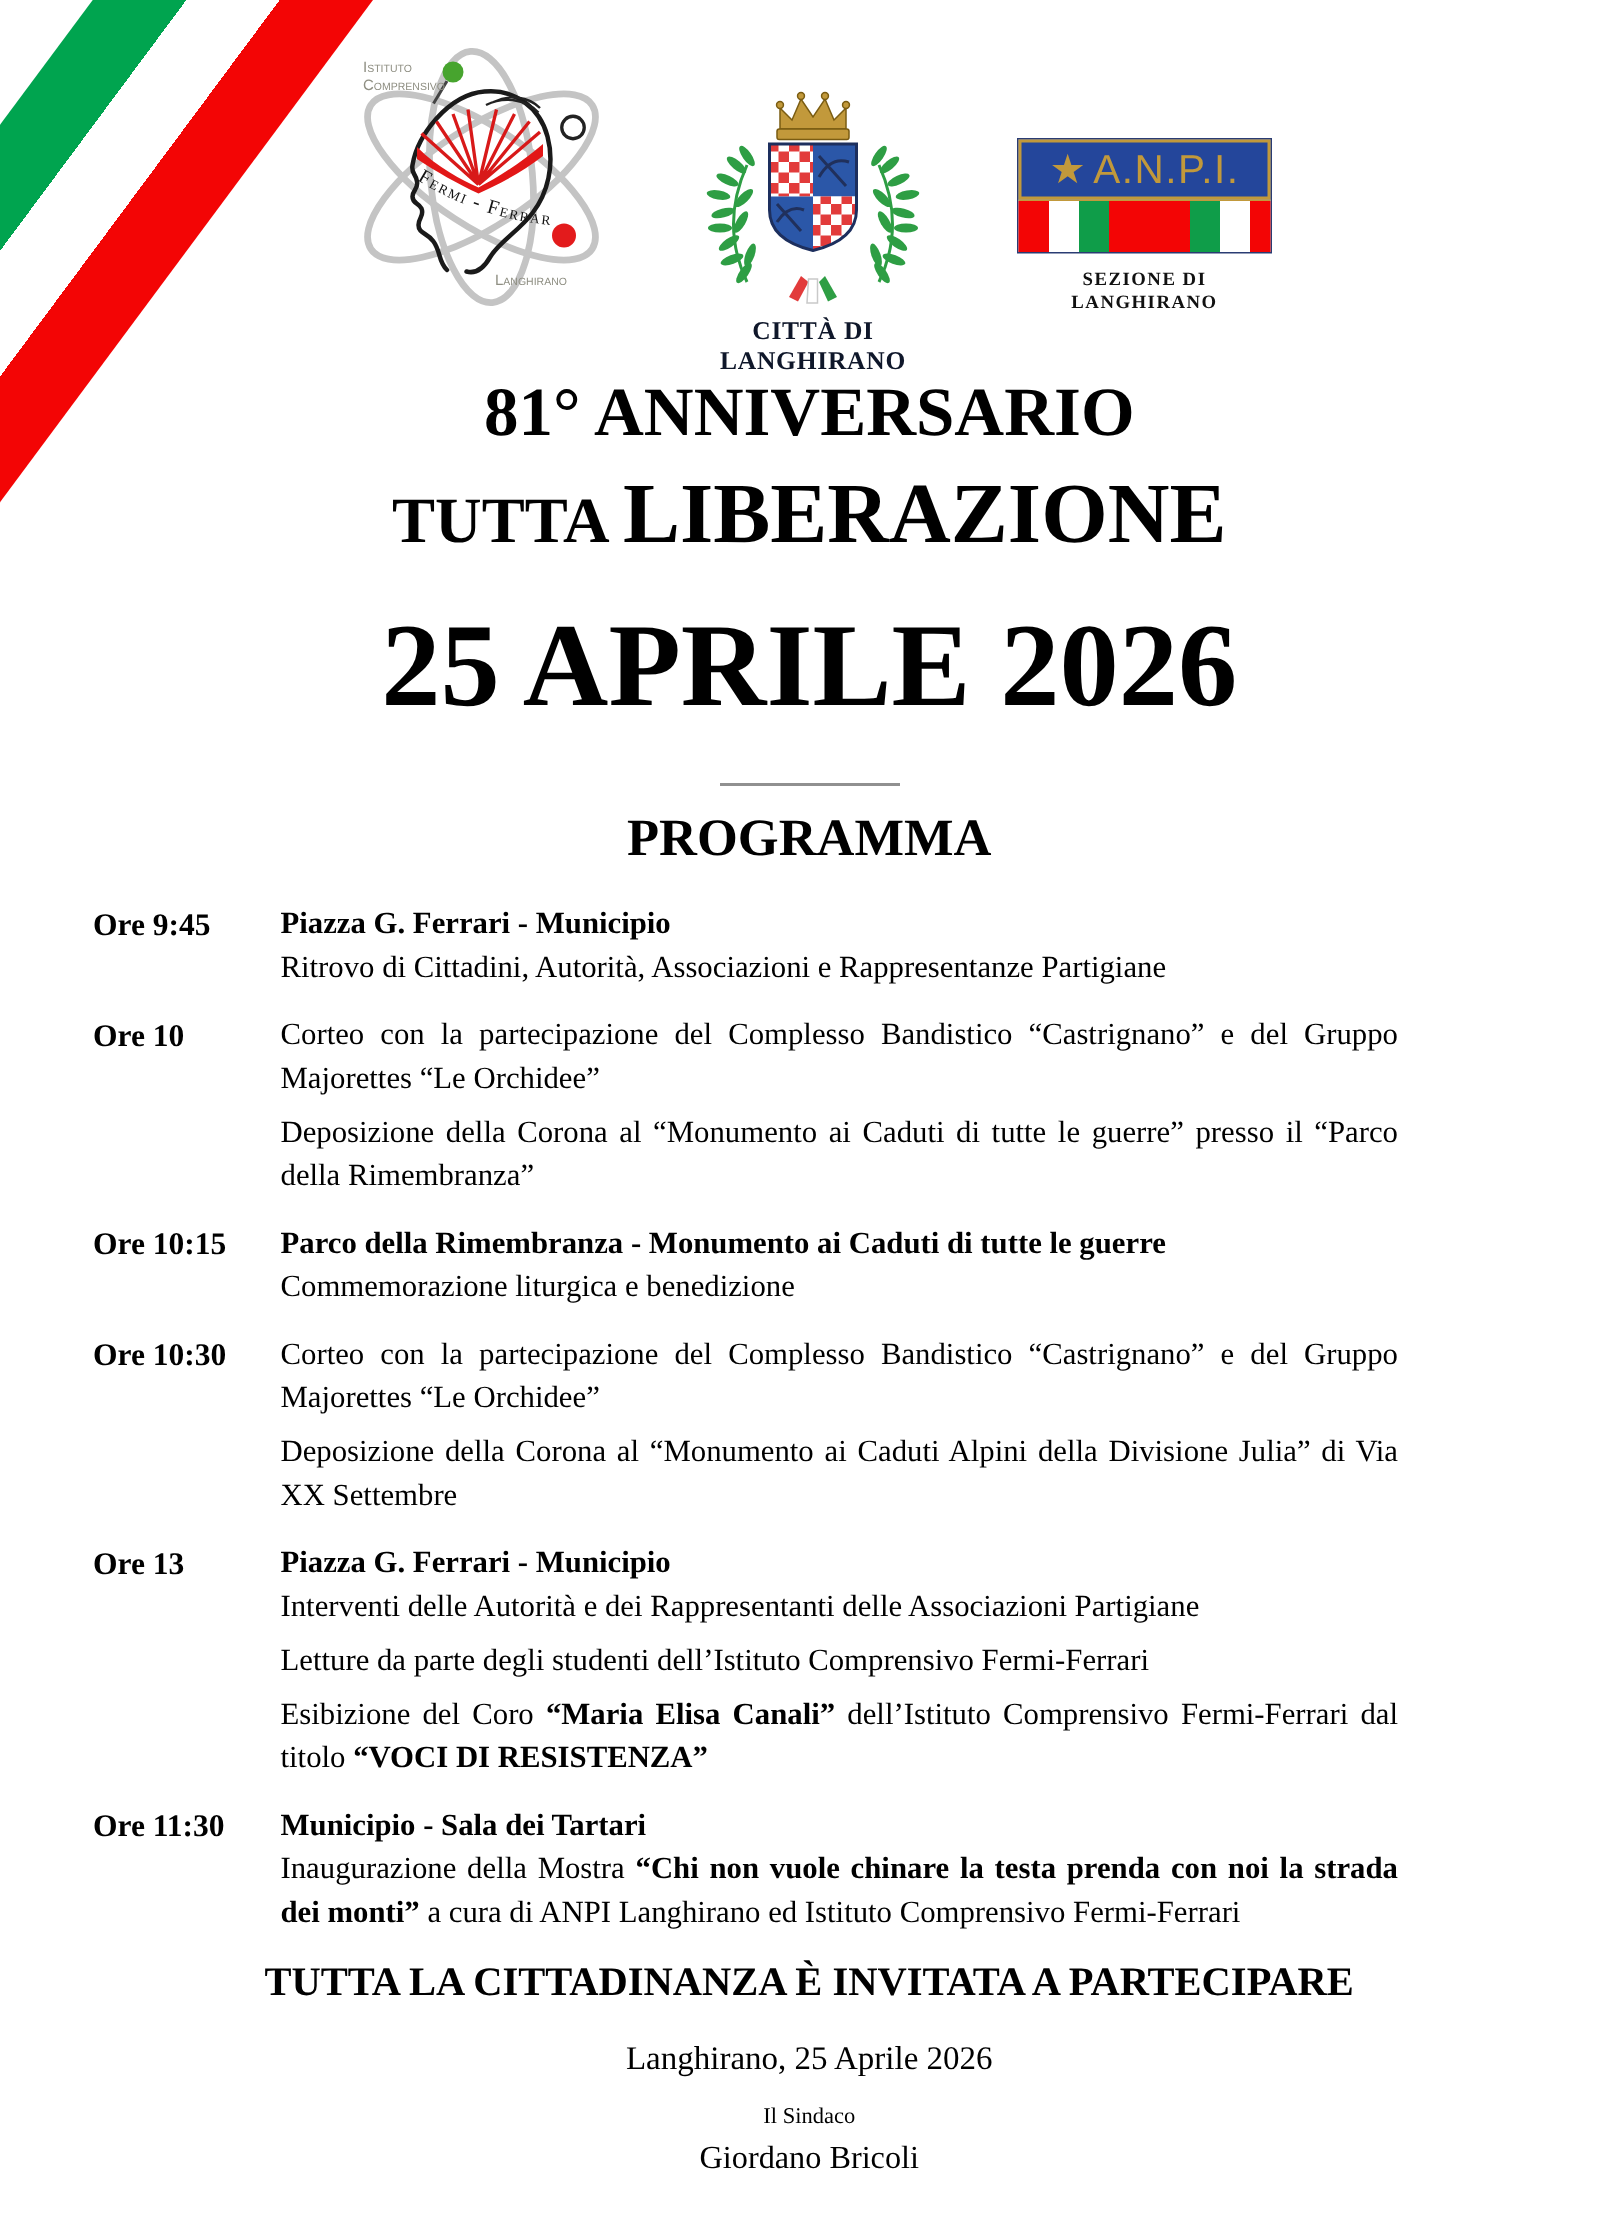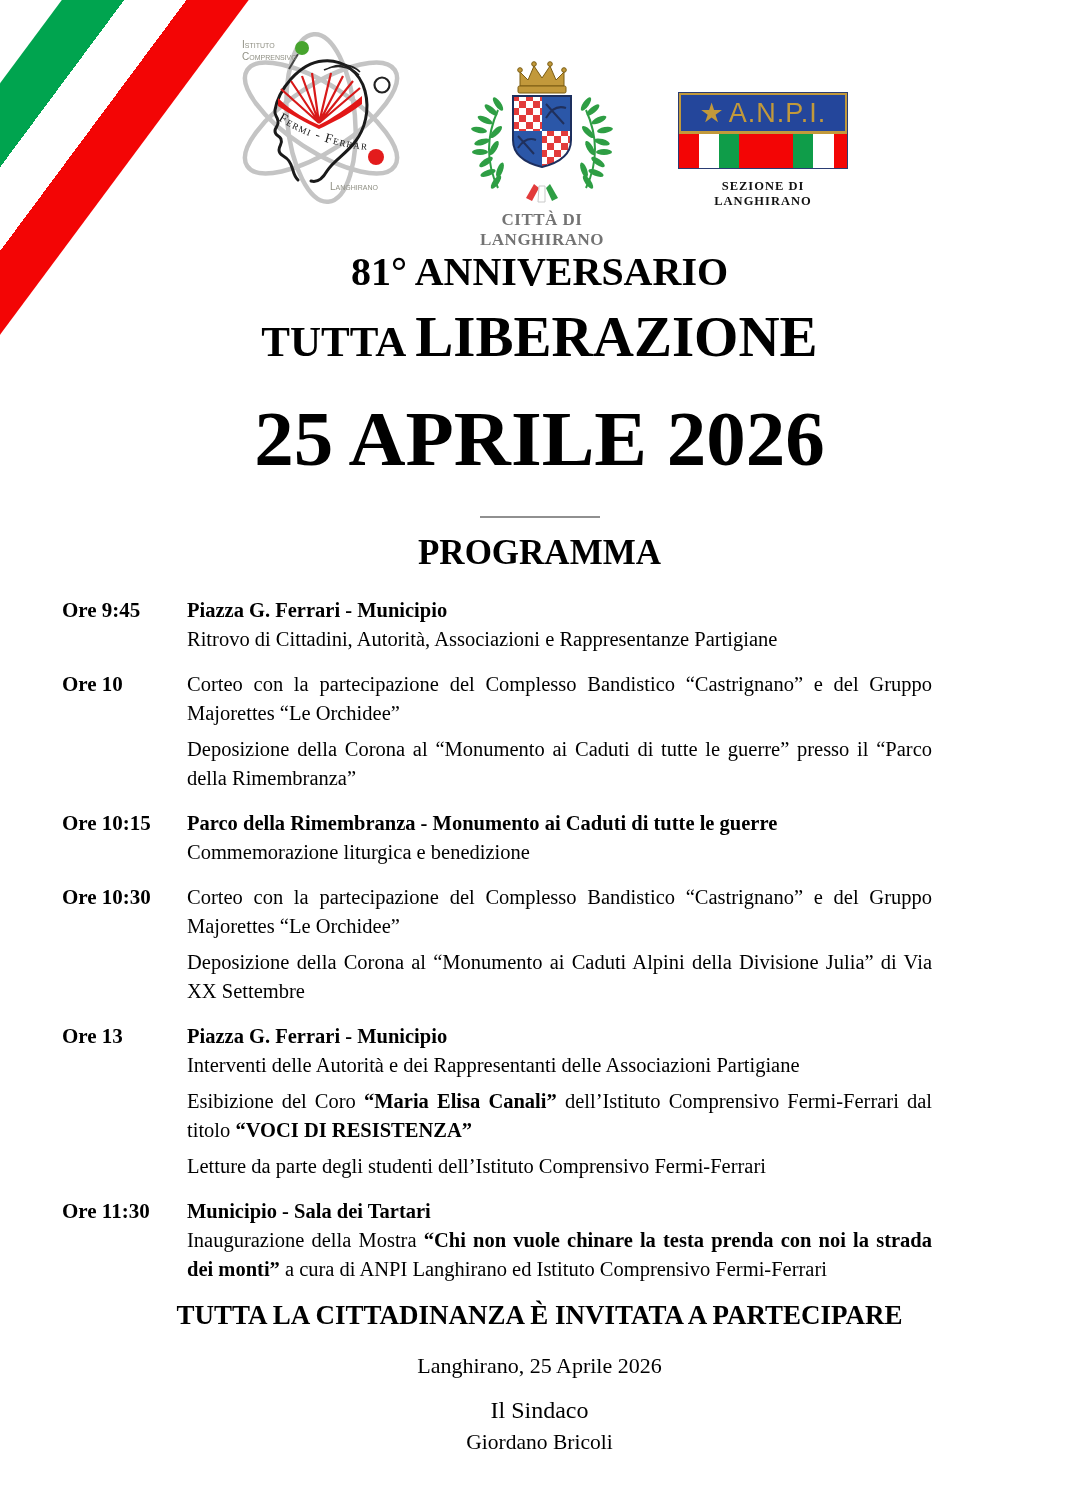--- a/index.html
+++ b/index.html
@@ -12,38 +12,38 @@
 
   
   .flag-band{position:absolute;left:-210px;top:366px;width:900px;height:150px;
     transform:rotate(-53.4deg);transform-origin:0 0;
     background:linear-gradient(to bottom,var(--flag-green) 0 33.4%,#ffffff 33.4% 66.7%,var(--flag-red) 66.7% 100%);}
 
   
   .logos{position:relative;height:224px;}
   .logo-school{position:absolute;left:228px;top:28px;width:186px;height:178px;}
   .logo-city{position:absolute;left:442px;top:52px;width:200px;text-align:center;}
-  .city-caption{margin-top:2px;font-weight:700;font-size:17px;letter-spacing:.5px;color:#737373;}
+  .city-caption{margin-top:2px;font-weight:700;font-size:17px;letter-spacing:.5px;color:#0f172a;}
   .logo-anpi{position:absolute;left:678px;top:92px;width:170px;text-align:center;}
   .anpi-box{border:1px solid #2a3c73;}
   .anpi-blue{height:36px;background:var(--anpi-blue);border:2px solid var(--gold);
              display:flex;align-items:center;justify-content:center;gap:5px;}
   .anpi-star{color:var(--gold);font-size:27px;line-height:1;}
   .anpi-acronym{color:var(--gold);font-family:"Liberation Sans",sans-serif;font-size:27px;
                 letter-spacing:1px;line-height:1;}
   .anpi-stripes{height:34px;border-top:1px solid var(--gold);
     background:linear-gradient(to right,var(--flag-red) 0 12%,#fff 12% 24%,#0F9D49 24% 36%,
        var(--flag-red) 36% 68%,#0F9D49 68% 80%,#fff 80% 92%,var(--flag-red) 92% 100%);}
   .anpi-caption{margin-top:10px;font-weight:700;font-size:12.5px;letter-spacing:1px;color:#111;}
   .logo-txt{font-family:"Liberation Sans",sans-serif;font-variant:small-caps;fill:#8F8F83;}
   .ff-name{font-family:"Liberation Serif",serif;font-variant:small-caps;letter-spacing:1.2px;fill:#141414;}
 
   
   .title-block{text-align:center;}
-  .t1{font-size:40px;font-weight:700;line-height:1;margin-top:28px;}
+  .t1{font-size:46px;font-weight:700;line-height:1;margin-top:28px;}
   .t2{font-size:57px;font-weight:700;line-height:1;margin-top:16px;}
   .t2 .lead-small{font-size:43px;margin-right:9px;}
   .t3{font-size:79px;font-weight:700;line-height:1;margin-top:34px;}
   .sep{width:120px;height:2px;background:var(--rule-gray);margin:38px auto 0;}
   .prog-heading{font-size:35px;font-weight:700;line-height:1.2;margin-top:14px;}
 
   
   .program{margin-top:22px;padding-left:62px;}
   .prow{display:flex;margin-bottom:16px;}
   .ptime{flex:0 0 125px;width:125px;font-weight:700;font-size:21px;line-height:29px;}
@@ -51,21 +51,21 @@
   .para{margin:0;text-align:justify;}
   .para+.para{margin-top:7px;}
   .para.loc+.para{margin-top:0;}
   .para.loc{text-align:left;font-weight:700;}
   .b{font-weight:700;}
 
   
   .footer{text-align:center;}
   .invite{margin-top:12px;font-size:27px;font-weight:700;}
   .place-date{margin-top:22px;font-size:22px;}
-  .mayor-title{margin-top:18px;font-size:24px;}
+  .mayor-title{margin-top:18px;font-size:15px;}
   .mayor-name{margin-top:6px;font-size:21.5px;}
 </style>
 </head>
 <body>
 
 <div class="page">
 
   <div class="flag-band"></div>
 
   <div class="logos">
@@ -198,22 +198,22 @@
         <div class="pbody">
           <p class="para"><span>Corteo con la partecipazione del Complesso Bandistico “Castrignano” e del Gruppo Majorettes “Le Orchidee”</span></p>
           <p class="para"><span>Deposizione della Corona al “Monumento ai Caduti Alpini della Divisione Julia” di Via XX Settembre</span></p>
         </div>
       </div>
       <div class="prow">
         <div class="ptime">Ore 13</div>
         <div class="pbody">
           <p class="para loc"><span class="b">Piazza G. Ferrari - Municipio</span></p>
           <p class="para"><span>Interventi delle Autorità e dei Rappresentanti delle Associazioni Partigiane</span></p>
+          <p class="para"><span>Letture da parte degli studenti dell’Istituto Comprensivo Fermi-Ferrari</span></p>
           <p class="para"><span>Esibizione del Coro </span><span class="b">“Maria Elisa Canali”</span><span> dell’Istituto Comprensivo Fermi-Ferrari dal titolo </span><span class="b">“VOCI DI RESISTENZA”</span></p>
-          <p class="para"><span>Letture da parte degli studenti dell’Istituto Comprensivo Fermi-Ferrari</span></p>
         </div>
       </div>
       <div class="prow">
         <div class="ptime">Ore 11:30</div>
         <div class="pbody">
           <p class="para loc"><span class="b">Municipio - Sala dei Tartari</span></p>
           <p class="para"><span>Inaugurazione della Mostra </span><span class="b">“Chi non vuole chinare la testa prenda con noi la strada dei monti”</span><span> a cura di ANPI Langhirano ed Istituto Comprensivo Fermi-Ferrari</span></p>
         </div>
       </div>
     </div>

